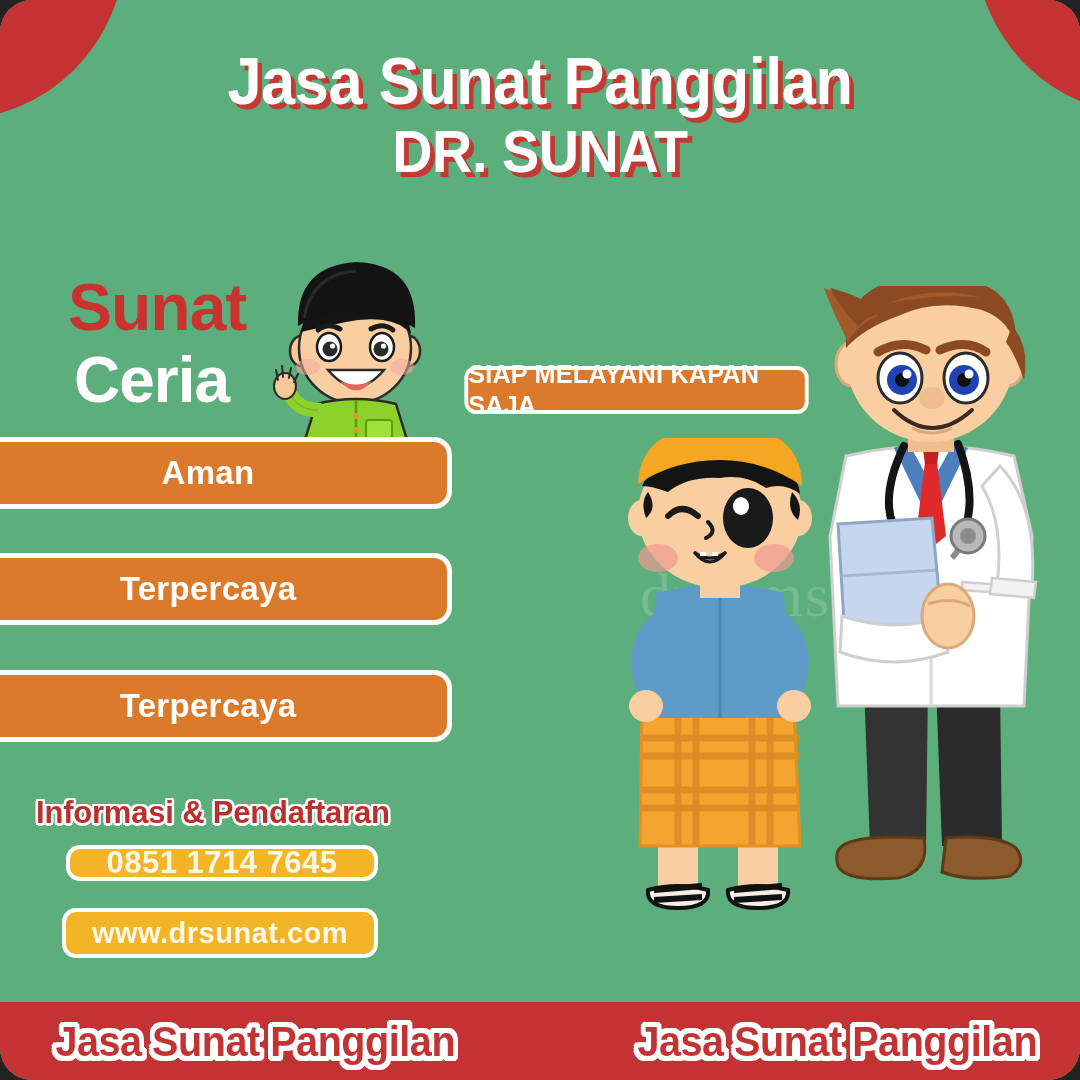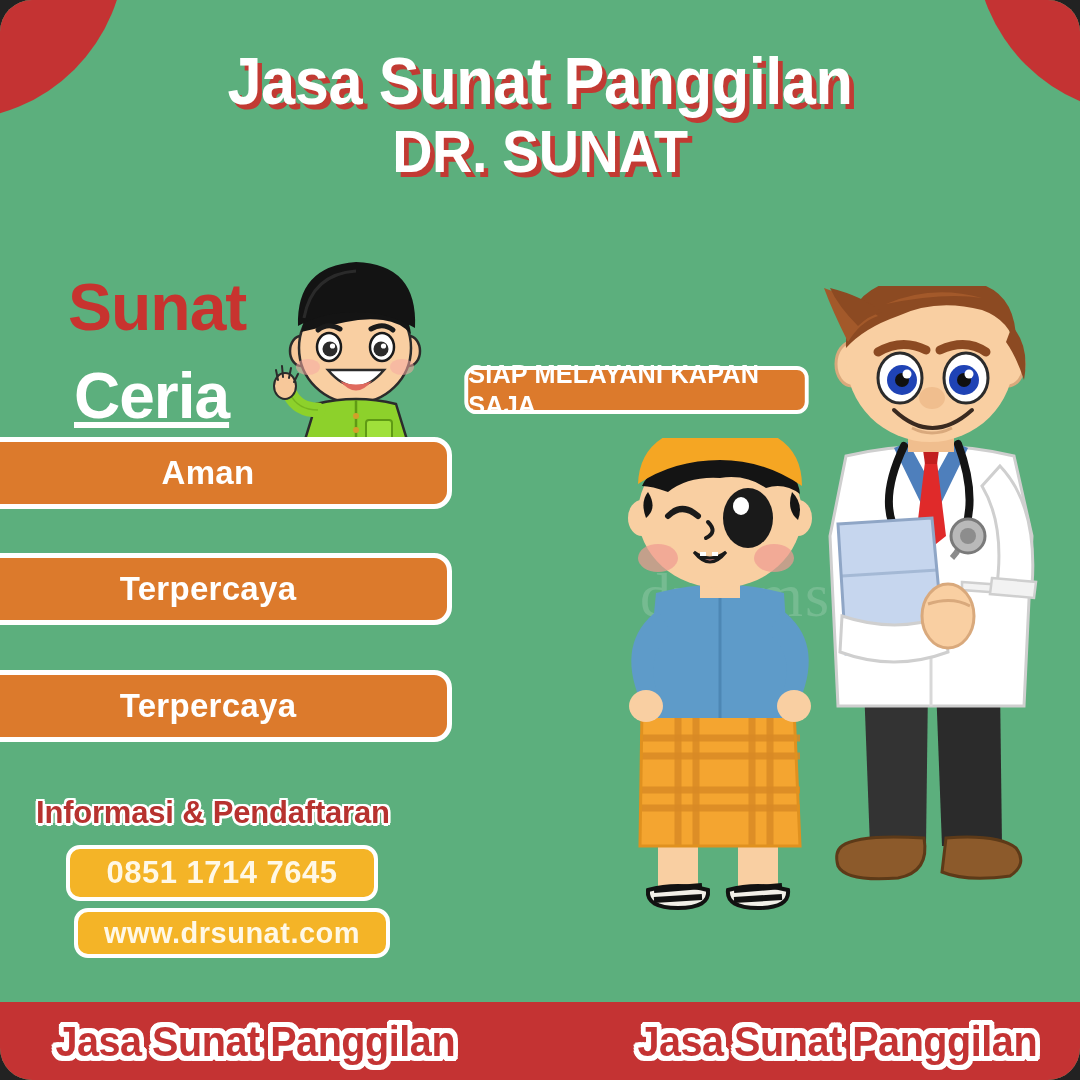--- a/index.html
+++ b/index.html
@@ -42,21 +42,21 @@
   #sunat-ceria{
     position:absolute;left:60px;top:274px;width:300px;
     line-height:1;pointer-events:none;
   }
   #sunat-ceria .w1{
     display:block;color:#C8332F;font-weight:bold;font-size:66px;
     letter-spacing:-1px;margin-left:8px;
   }
   #sunat-ceria .w2{
     display:block;color:#ffffff;font-weight:bold;font-size:64px;
-    letter-spacing:-1px;margin-top:24px;margin-left:14px;text-decoration:underline;
+    letter-spacing:-1px;margin-top:8px;margin-left:14px;
   }
 
   
   .feature-bar{
     position:absolute;left:-36px;
     width:488px;height:72px;
     background:#DC7A2C;
     border:5px solid #ffffff;
     border-radius:18px;
     display:flex;align-items:center;justify-content:center;
@@ -78,22 +78,22 @@
   }
   .contact-pill{
     position:absolute;
     background:#F4B427;
     border:4px solid #ffffff;
     border-radius:14px;
     display:flex;align-items:center;justify-content:center;
     color:#FFF8E6;font-weight:bold;
     letter-spacing:.5px;
   }
-  #pill-phone{left:66px;top:845px;width:312px;height:56px;font-size:31px;}
-  #pill-web{left:62px;top:908px;width:316px;height:50px;font-size:29px;margin-left:12px;}
+  #pill-phone{left:66px;top:845px;width:312px;height:36px;font-size:31px;}
+  #pill-web{left:62px;top:908px;width:316px;height:50px;font-size:29px;}
 
   
   #datang{
     position:absolute;left:466px;top:303px;
     font-family:"Liberation Serif", serif;
     font-size:47px;color:#ffffff;letter-spacing:.5px;
     white-space:nowrap;
   }
   #siap-pill{
     position:absolute;left:459px;top:366px;

